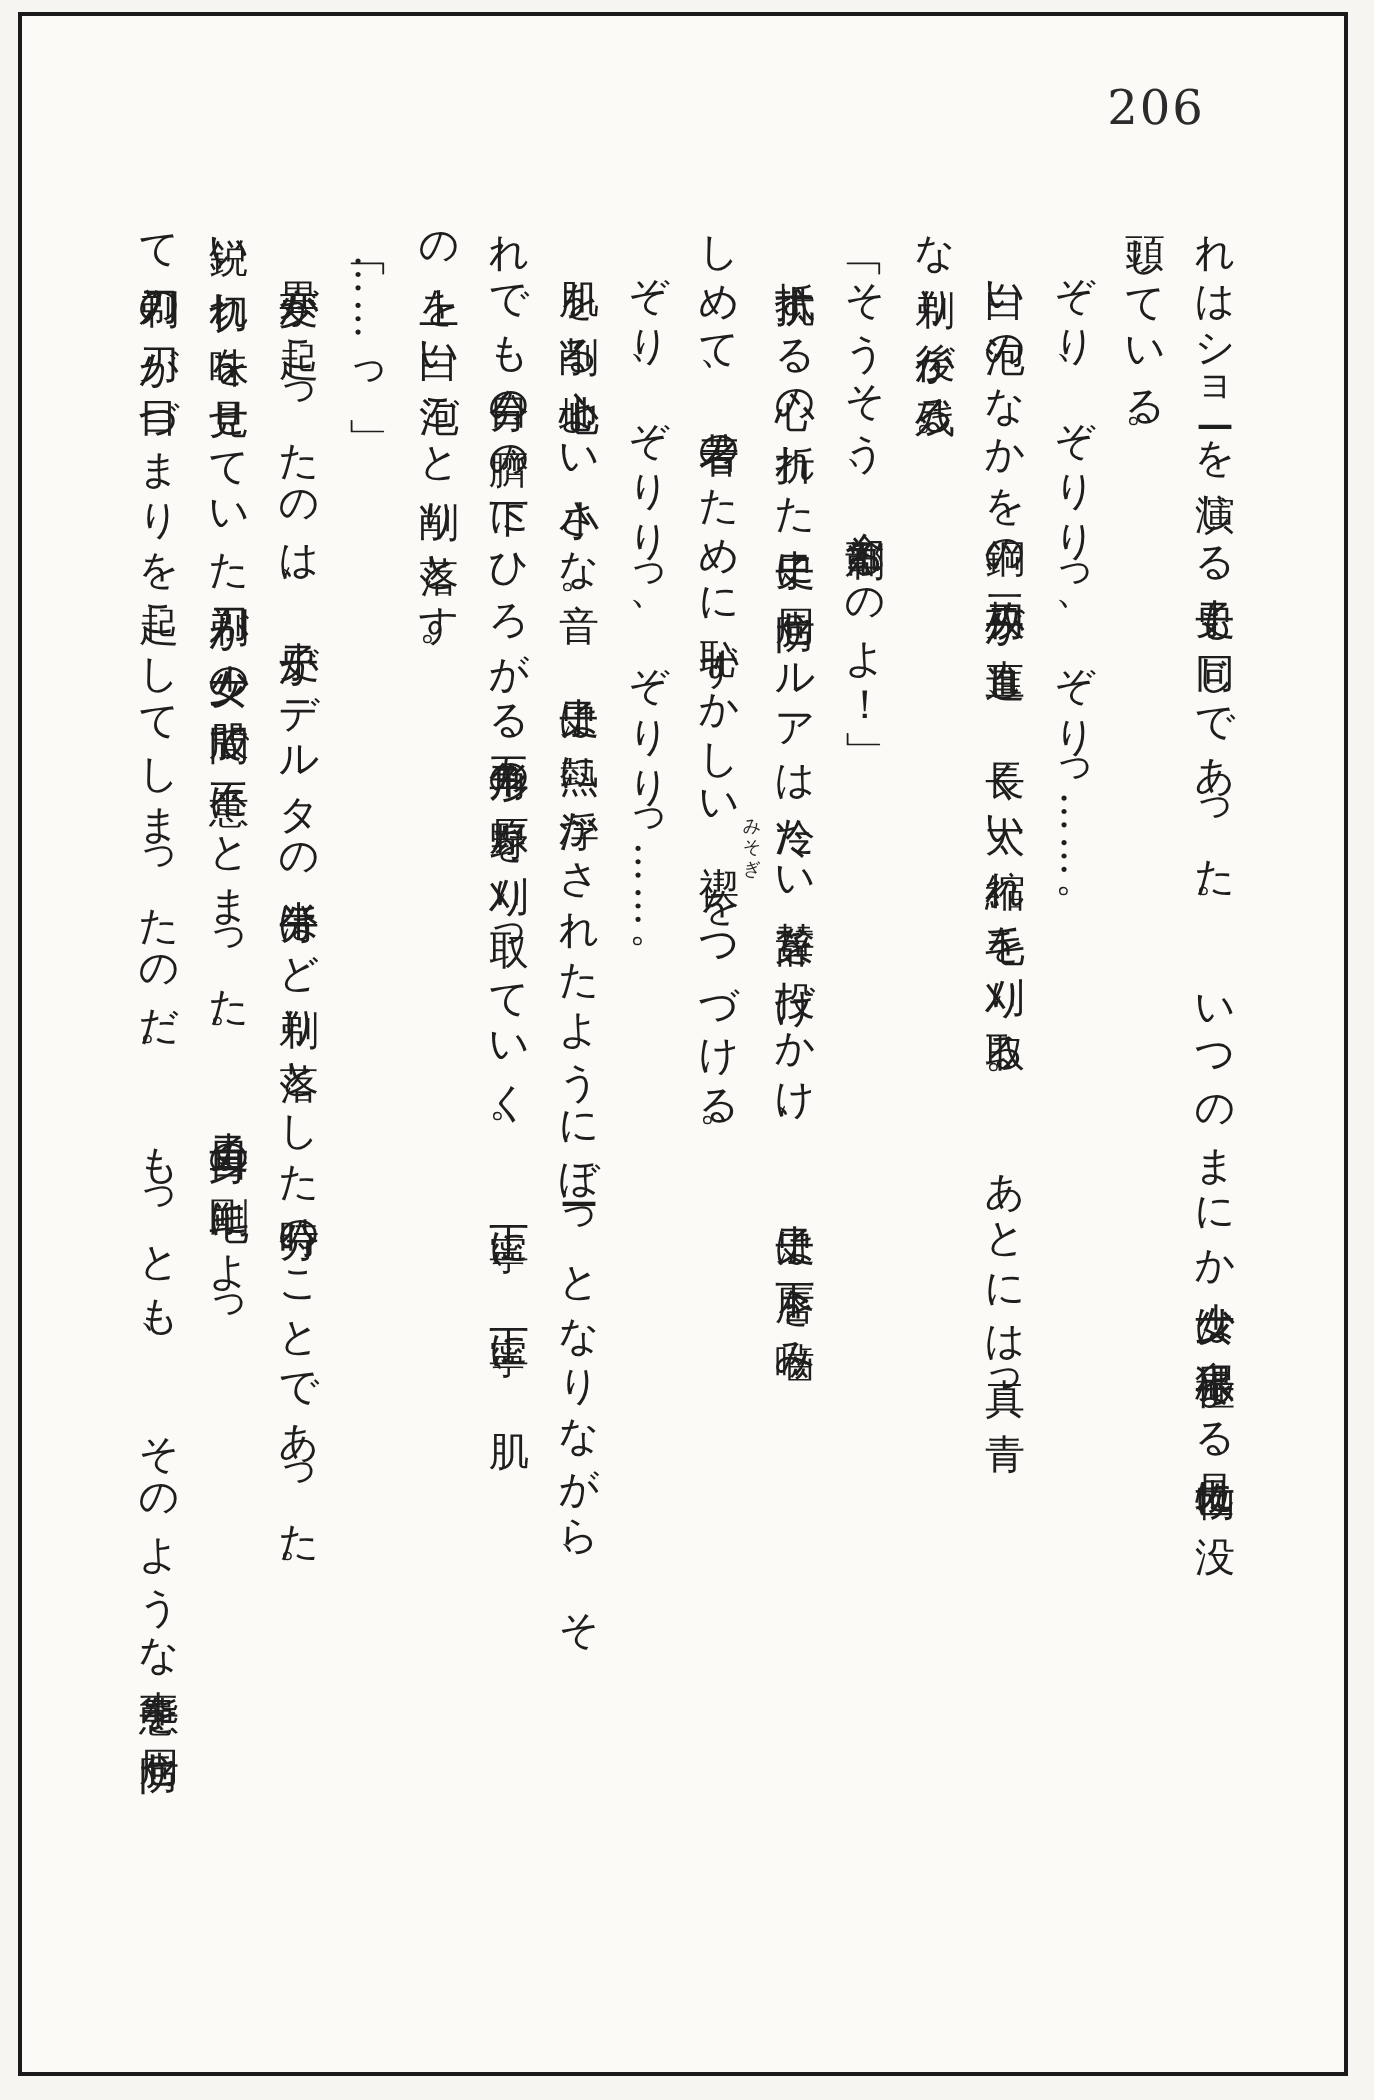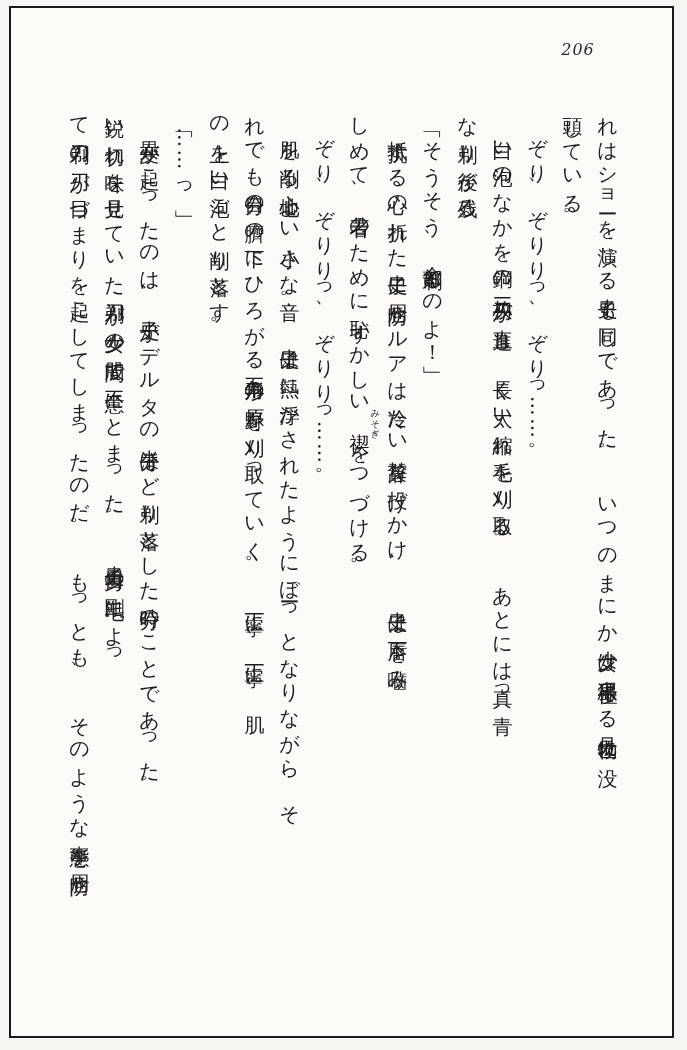--- a/index.html
+++ b/index.html
@@ -13,22 +13,21 @@
   .frame {
     position:absolute; left:9px; top:6px;
     width:665px; height:1032px;
     border:2px solid #1b1b1b;
     background:#fbfaf7;
     box-sizing:border-box;
   }
   .page-number {
     position:absolute; top:40px; left:552px; width:52px;
     text-align:center;
-    font-style:italic;
-    font-size:16px;
+    font-size:24px;
     color:#2b2b2b;
     letter-spacing:1px;
   }
   .text-block {
     position:absolute; top:103px; right:62px; height:896px;
     writing-mode:vertical-rl;
     -webkit-writing-mode:vertical-rl;
     text-orientation:mixed;
     font-size:20px;
     line-height:35px;

